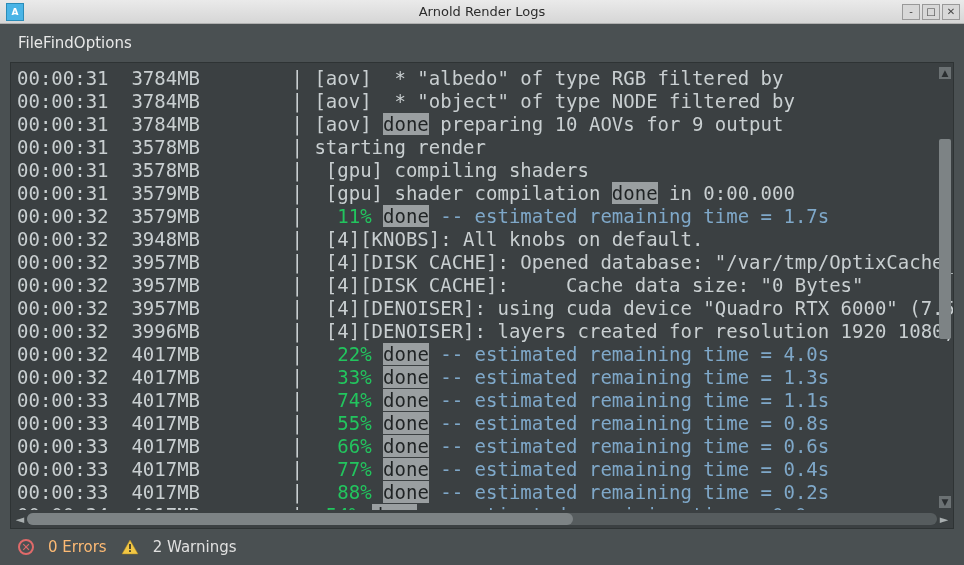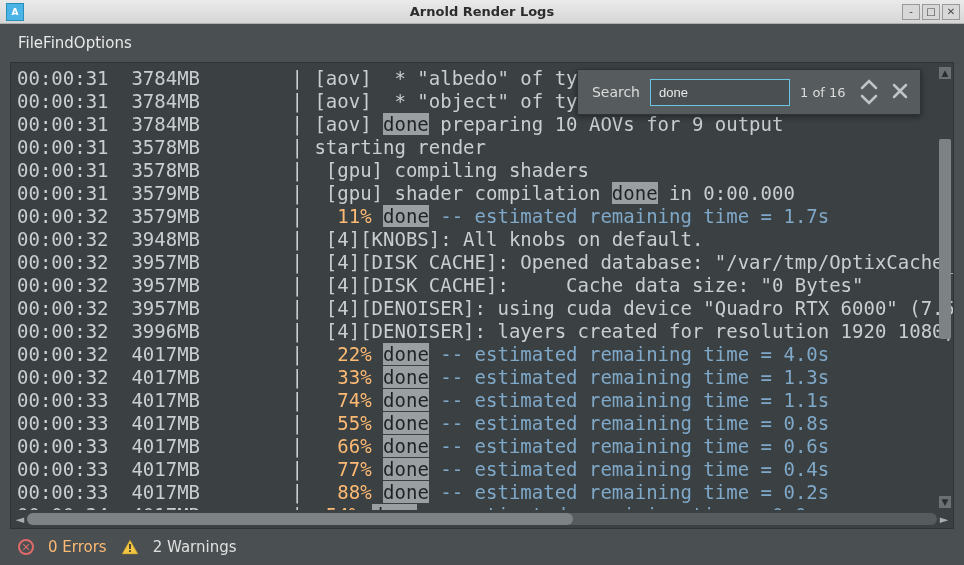--- a/index.html
+++ b/index.html
@@ -28,21 +28,21 @@
       display: flex;
       align-items: center;
       justify-content: center;
       margin: 0 6px;
       border: 1px solid #2a8cb8;
     }
     .titlebar .title {
       position: absolute;
       left: 0; right: 0;
       text-align: center;
-      font-weight: bold;
+      font-weight: normal;
       color: #2c2c2c;
       pointer-events: none;
     }
     .titlebar .controls {
       margin-left: auto;
       display: flex;
       gap: 2px;
       padding-right: 4px;
     }
     .titlebar .controls div {
@@ -83,21 +83,21 @@
       font-family: "DejaVu Sans Mono", Menlo, Consolas, monospace;
       font-size: 19px;
       line-height: 23px;
       color: #c9cfd1;
       padding: 4px 4px 0 6px;
       white-space: pre;
       height: calc(100% - 18px);
       overflow: hidden;
       position: relative;
     }
-    .log-lines .green { color: #fdba74; }
+    .log-lines .green { color: #22c55e; }
     .log-lines .dim { color: #7fa8c9; }
     .log-lines .hl {
       background: #9a9fa1;
       color: #1f2324;
     }
     .vscroll-track {
       position: absolute;
       right: 2px; top: 4px; bottom: 20px;
       width: 12px;
     }
@@ -257,38 +257,20 @@
     </div>
 
     <div class="hscroll-track">
       <div class="hscroll-arrow">◄</div>
       <div class="hscroll-bar">
           <div class="hscroll-thumb"></div>
         </div>
       <div class="hscroll-arrow">►</div>
     </div>
 
-    <div class="search-panel">
-      <label>Search</label>
-      <input type="text" value="done" style="">
-      <span class="count">1 of 16</span>
-      <div class="navbtns">
-        <svg width="22" height="14" viewBox="0 0 22 14">
-            <path d="M4 10 L11 3 L18 10" stroke="#c0c6c8" stroke-width="2.5" fill="none" stroke-linecap="round"></path>
-          </svg>
-        <svg width="22" height="14" viewBox="0 0 22 14">
-            <path d="M4 4 L11 11 L18 4" stroke="#c0c6c8" stroke-width="2.5" fill="none" stroke-linecap="round"></path>
-          </svg>
-      </div>
-      <div class="close">
-        <svg width="20" height="20" viewBox="0 0 20 20">
-            <path d="M4 4 L16 16 M16 4 L4 16" stroke="#c0c6c8" stroke-width="2.5" stroke-linecap="round"></path>
-          </svg>
-      </div>
-    </div>
   </div>
 
   <div class="statusbar">
     <span class="err-icon">✕</span>
     <span class="err-text">0 Errors</span>
     <span class="warn-icon">
       <svg width="18" height="18" viewBox="0 0 18 18">
           <path d="M9 2 L17 16 L1 16 Z" fill="#f2c744" stroke="#a88420" stroke-width="0.5"></path>
           <rect x="8.2" y="6" width="1.6" height="5" fill="#2a2a2a"></rect>
           <rect x="8.2" y="12.2" width="1.6" height="1.8" fill="#2a2a2a"></rect>

